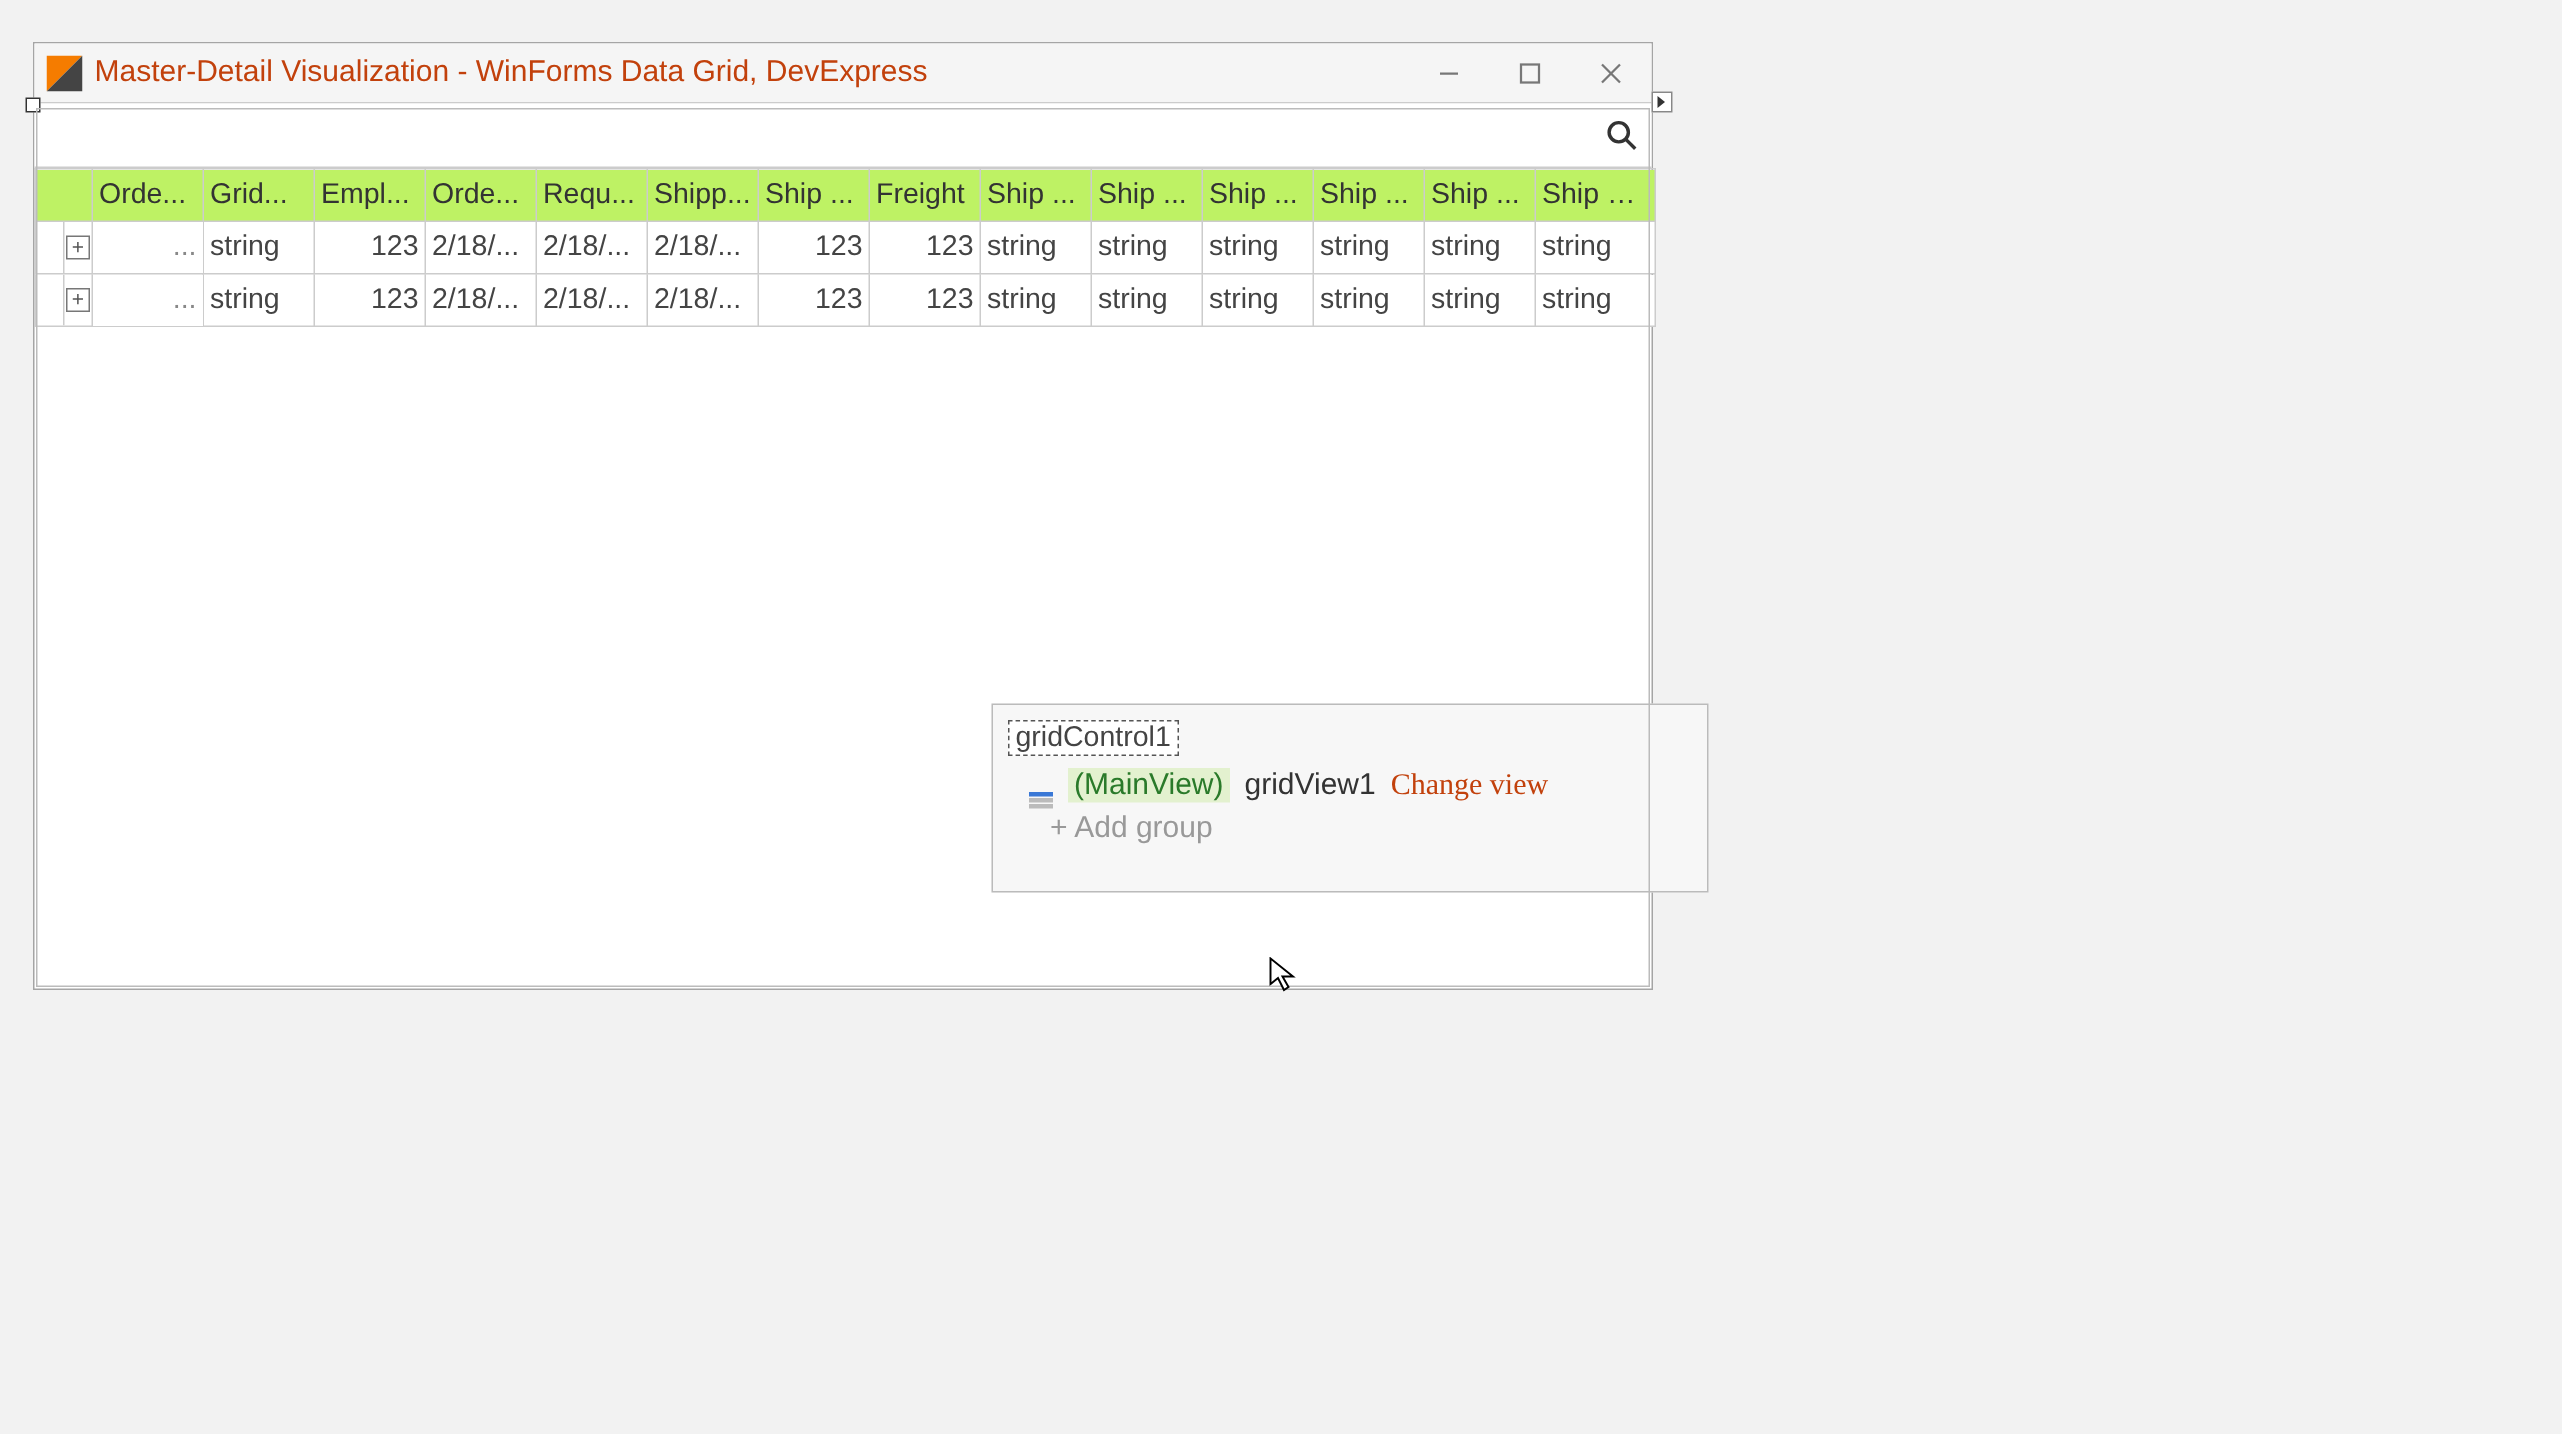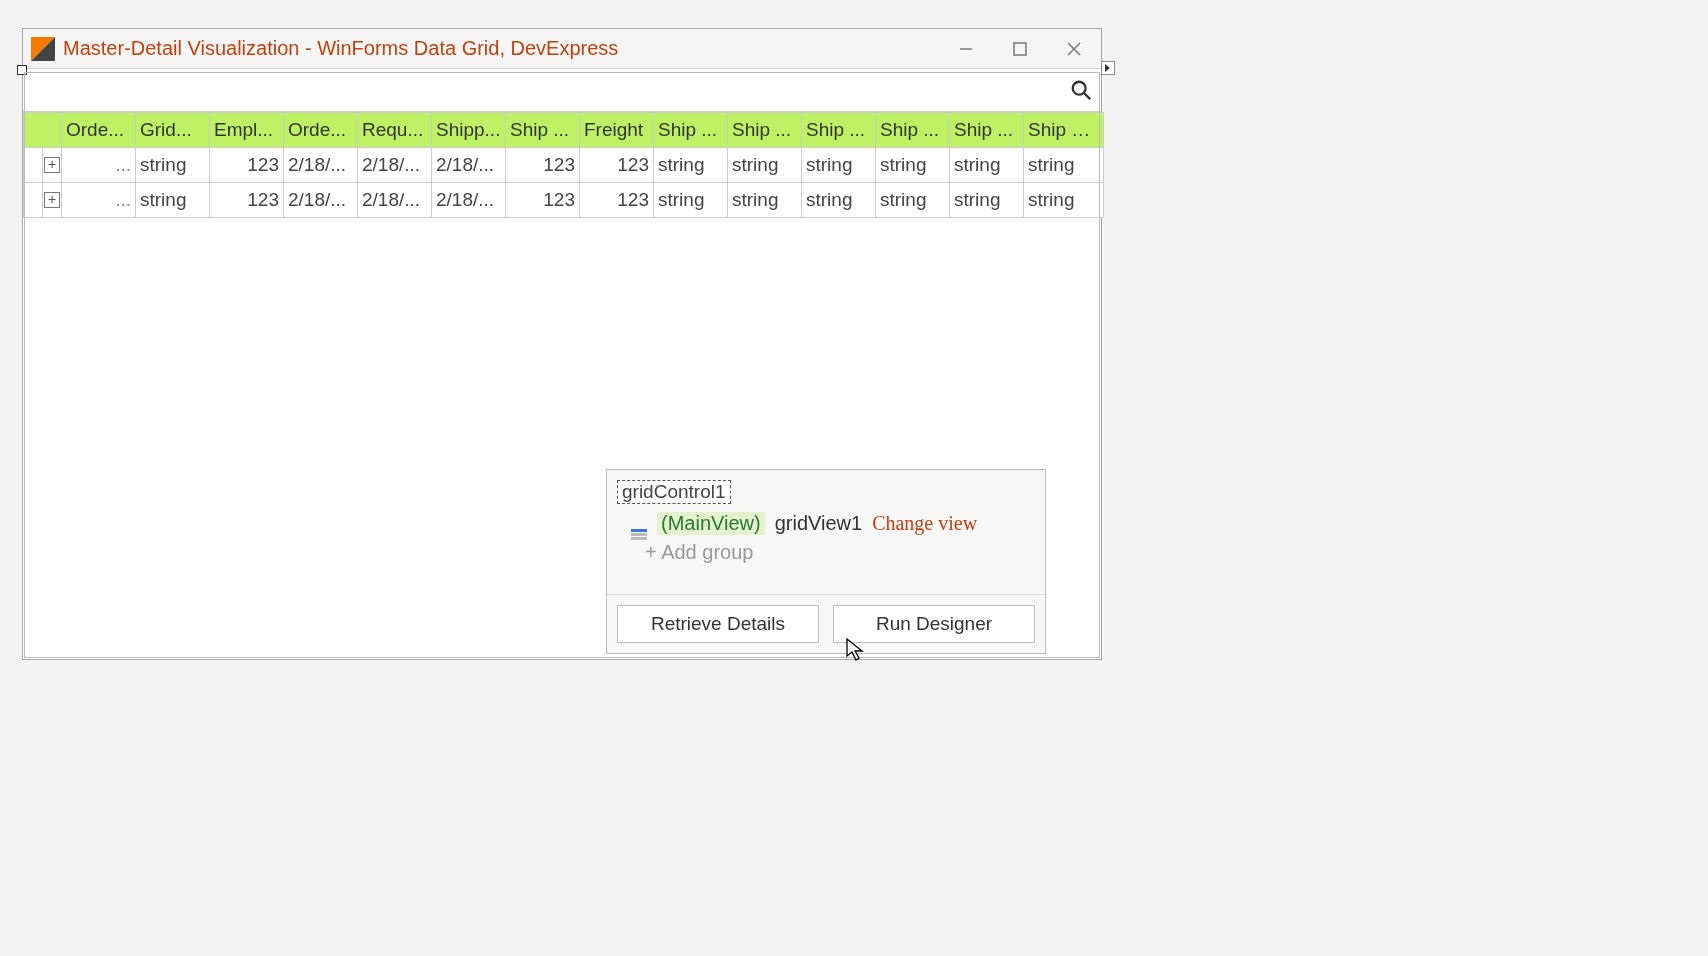--- a/index.html
+++ b/index.html
@@ -134,23 +134,23 @@
     border:1px solid #777;
     line-height:12px;
     font-size:14px;
     text-align:center;
     color:#555;
   }
 
   
   .designer-panel {
     position: absolute;
-    left: 583px;
+    left: 638px;
     top: 440px;
-    width: 440px;
+    width: 478px;
     background: #f7f7f7;
     border: 1px solid #bbb;
     box-sizing: border-box;
   }
   .dp-tree {
     padding: 10px 10px 30px 10px;
   }
   .dp-root {
     display:inline-block;
     border: 1px dashed #555;
@@ -364,24 +364,20 @@
             <rect x="0" y="4" width="16" height="3" fill="#bbb"></rect>
             <rect x="0" y="8" width="16" height="3" fill="#bbb"></rect>
           </svg>
         </span>
         <span class="main-view-label">(MainView)</span>
         <span class="view-name">gridView1</span>
         <span class="change-view">Change view</span>
       </div>
       <div class="dp-add">+ Add group</div>
     </div>
-    <div class="dp-buttons">
-      <button>Retrieve Details</button>
-      <button>Run Designer</button>
-    </div>
   </div>
 
   <div class="ctrl-outline"></div>
 </div>
 
 <div class="cursor">
   <svg viewBox="0 0 20 24">
     <polygon points="1,1 1,18 6,14 10,22 13,20 9,13 16,13" fill="#fff" stroke="#000" stroke-width="1.3"></polygon>
   </svg>
 </div>

